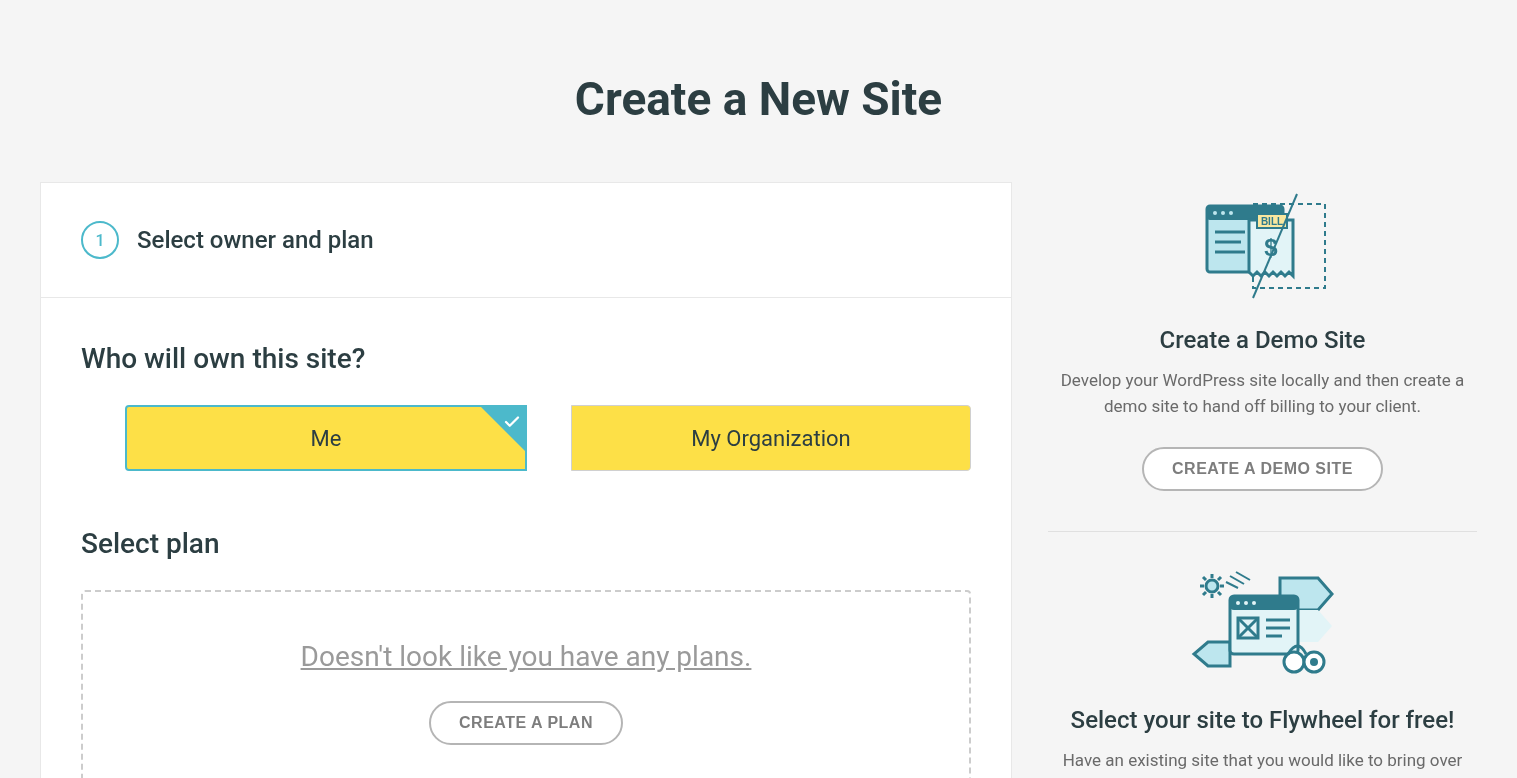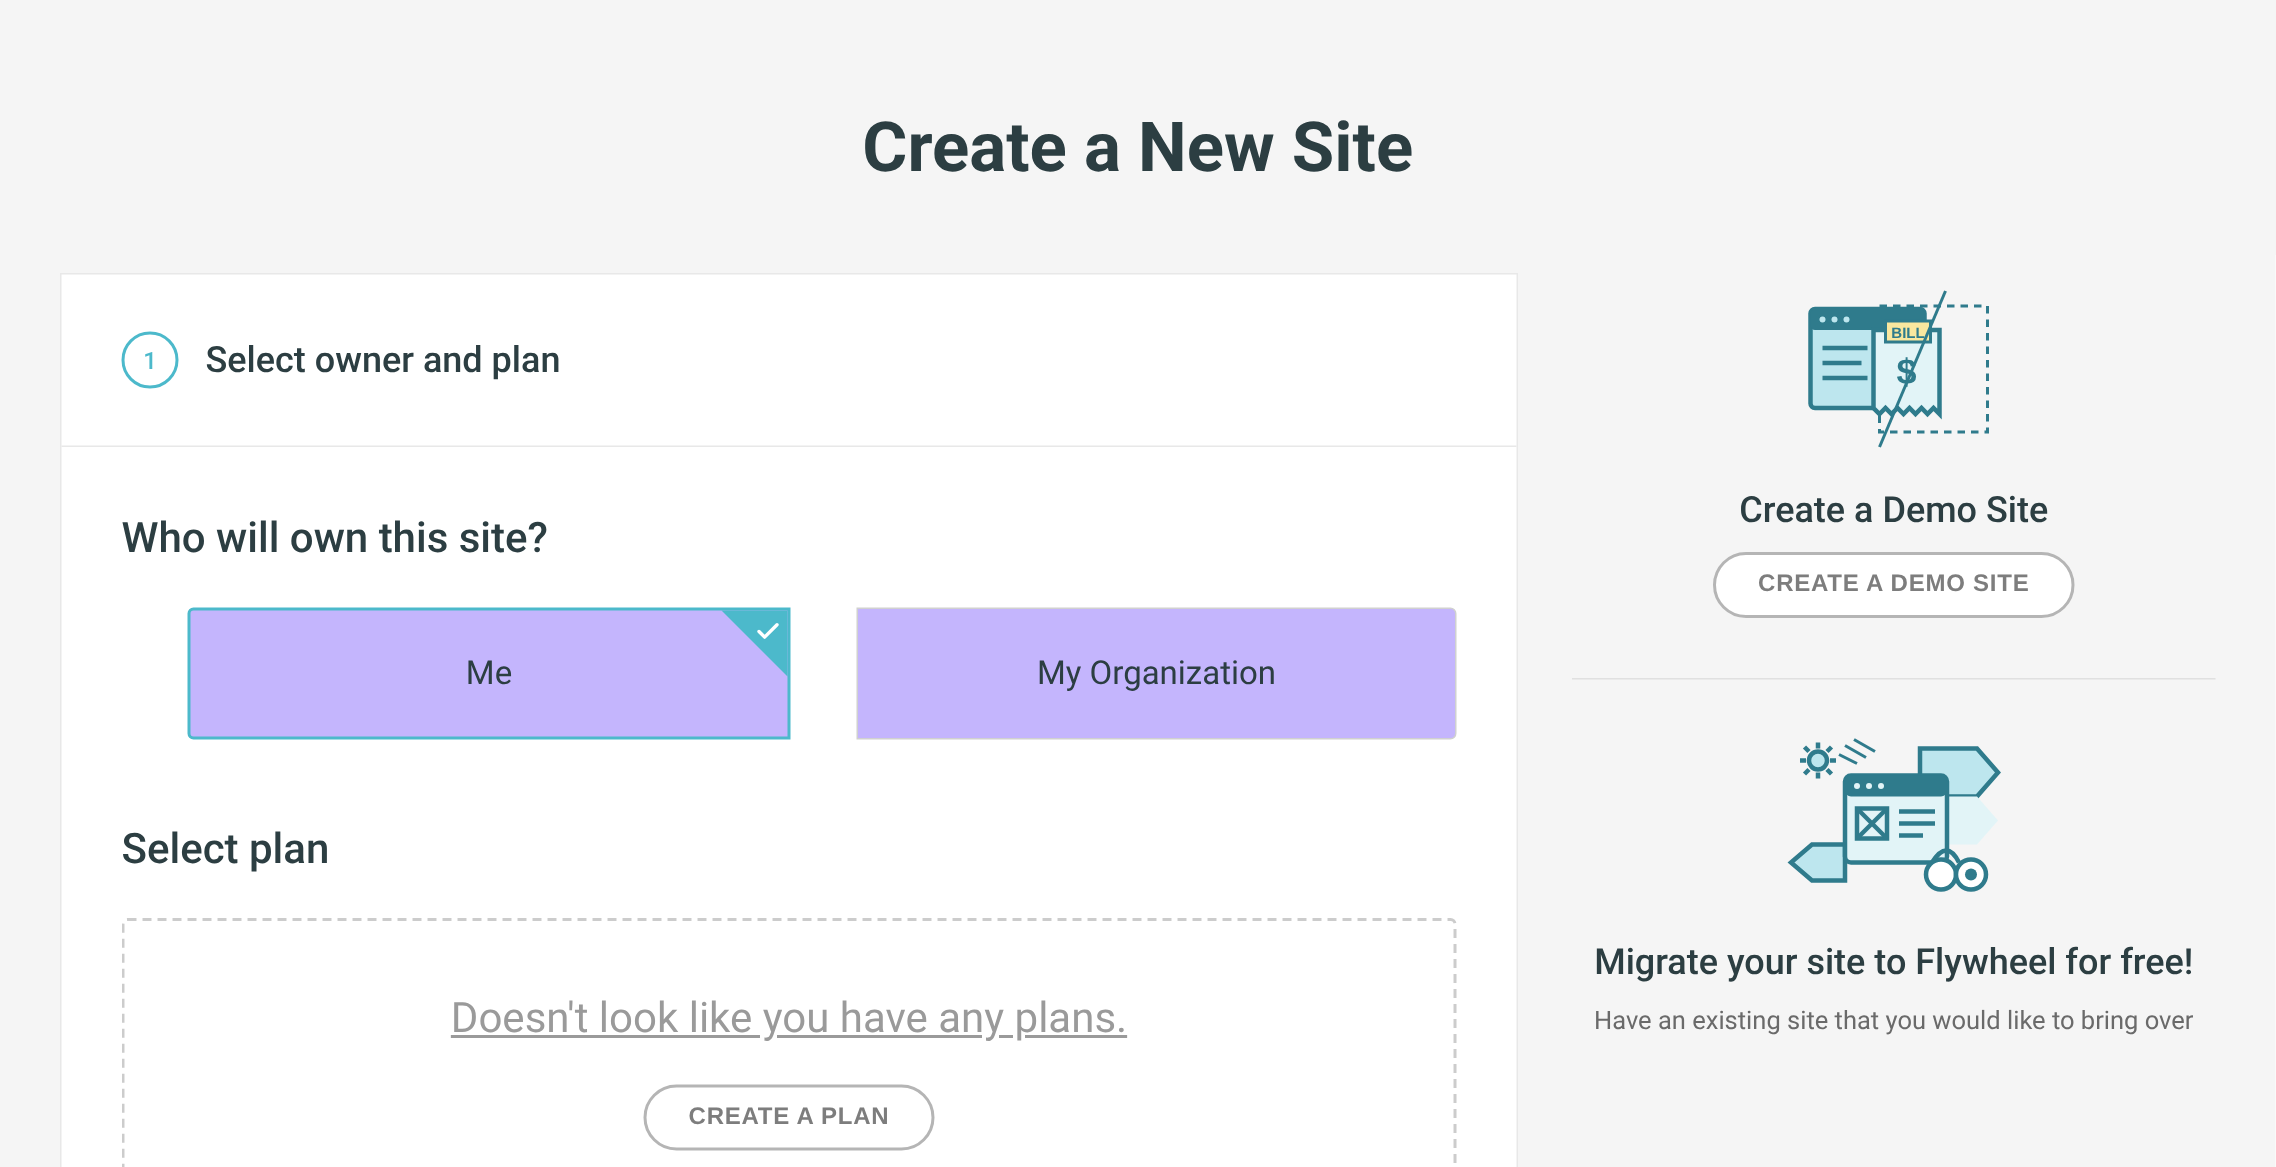--- a/index.html
+++ b/index.html
@@ -61,29 +61,29 @@
       font-weight: 500;
       color: #2c3e42;
       margin-bottom: 30px;
     }
     .owner-options {
       display: flex;
       margin-bottom: 56px;
     }
     .owner-option {
       flex: 1;
-      height: 88px;
+      height: 66px;
       display: flex;
       align-items: center;
       justify-content: center;
       font-size: 22px;
       color: #2c3e42;
       border: 1px solid #d0d0d0;
       cursor: pointer;
-      background: #c4b5fd;
+      background: #fde047;
       position: relative;
       margin-left: 44px;
     }
     .owner-option.selected {
       border: 2px solid #4cb9cb;
     }
     .owner-option:first-child {
       border-top-left-radius: 4px;
       border-bottom-left-radius: 4px;
     }
@@ -221,20 +221,21 @@
           <line x1="22" y1="54" x2="48" y2="54" stroke="#2f7b8c" stroke-width="3"></line>
           <line x1="22" y1="64" x2="52" y2="64" stroke="#2f7b8c" stroke-width="3"></line>
           <path d="M 56 32 L 100 32 L 100 88 L 96 84 L 92 88 L 88 84 L 84 88 L 80 84 L 76 88 L 72 84 L 68 88 L 64 84 L 60 88 L 56 84 Z" fill="#e2f4f7" stroke="#2f7b8c" stroke-width="3"></path>
           <rect x="64" y="26" width="30" height="14" fill="#f9e79f" stroke="#2f7b8c" stroke-width="2"></rect>
           <text x="79" y="37" font-size="10" font-weight="bold" fill="#2f7b8c" text-anchor="middle" font-family="Arial">BILL</text>
           <text x="78" y="68" font-size="24" font-weight="bold" fill="#2f7b8c" text-anchor="middle" font-family="Arial">$</text>
           <line x1="104" y1="6" x2="60" y2="110" stroke="#2f7b8c" stroke-width="2"></line>
         </svg>
       </div>
       <h3 class="promo-title">Create a Demo Site</h3>
+      <p class="promo-description">Develop your WordPress site locally and then create a demo site to hand off billing to your client.</p>
       <button class="pill-button">CREATE A DEMO SITE</button>
     </div>
 
     <div class="promo-block" style="border-bottom:none;margin-bottom:0;padding-bottom:0;">
       <div class="promo-illustration">
         <svg width="150" height="120" viewBox="0 0 150 120">
           <path d="M 92 10 L 130 10 L 144 26 L 130 42 L 92 42 Z" fill="#bde6ee" stroke="#2f7b8c" stroke-width="3"></path>
           <path d="M 92 42 L 130 42 L 144 58 L 130 74 L 92 74 Z" fill="#e2f4f7"></path>
           <path d="M 20 74 L 42 74 L 42 98 L 20 98 L 6 86 Z" fill="#bde6ee" stroke="#2f7b8c" stroke-width="3"></path>
           <rect x="42" y="28" width="68" height="58" rx="4" fill="#e2f4f7" stroke="#2f7b8c" stroke-width="3"></rect>
@@ -261,18 +262,18 @@
             <line x1="15" y1="9" x2="18" y2="12"></line>
               <line x1="30" y1="24" x2="33" y2="27"></line>
             <line x1="15" y1="27" x2="18" y2="24"></line>
               <line x1="30" y1="12" x2="33" y2="9"></line>
           </g>
           <line x1="38" y1="14" x2="50" y2="20" stroke="#2f7b8c" stroke-width="2"></line>
           <line x1="42" y1="8" x2="56" y2="16" stroke="#2f7b8c" stroke-width="2"></line>
           <line x1="48" y1="4" x2="62" y2="12" stroke="#2f7b8c" stroke-width="2"></line>
         </svg>
       </div>
-      <h3 class="promo-title">Migrate your site to Flywheel for free!</h3>
+      <h3 class="promo-title">Select your site to Flywheel for free!</h3>
       <p class="promo-description">Have an existing site that you would like to bring over</p>
     </div>
 
   </div>
 </div>
 
 </body></html>

